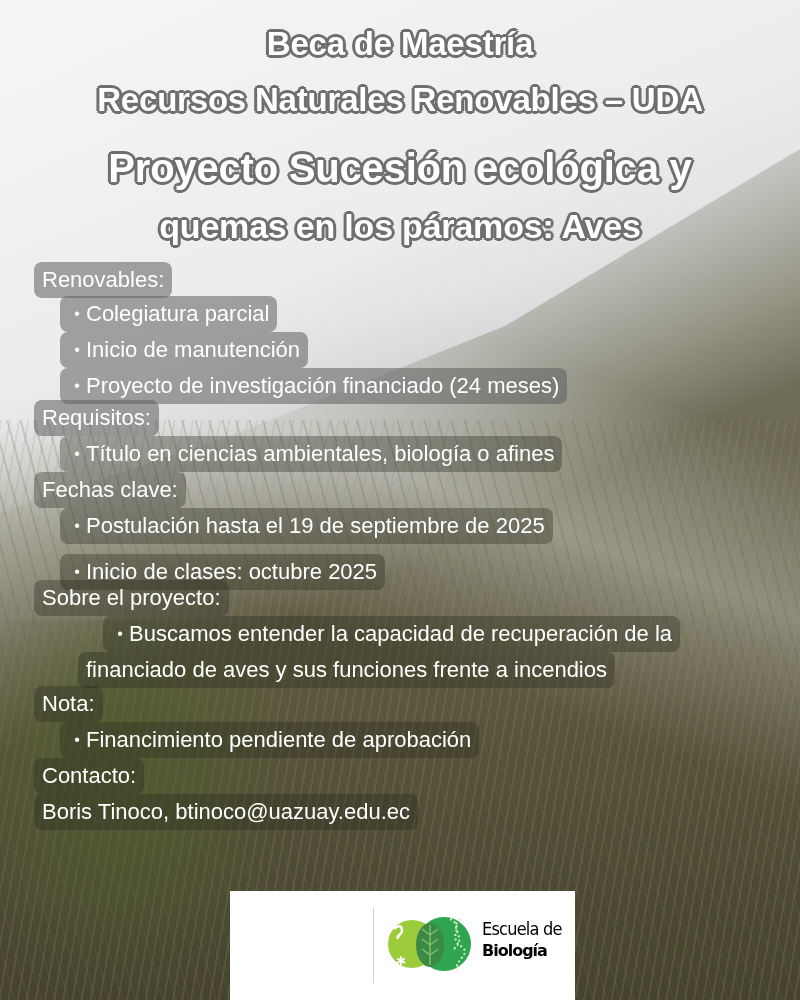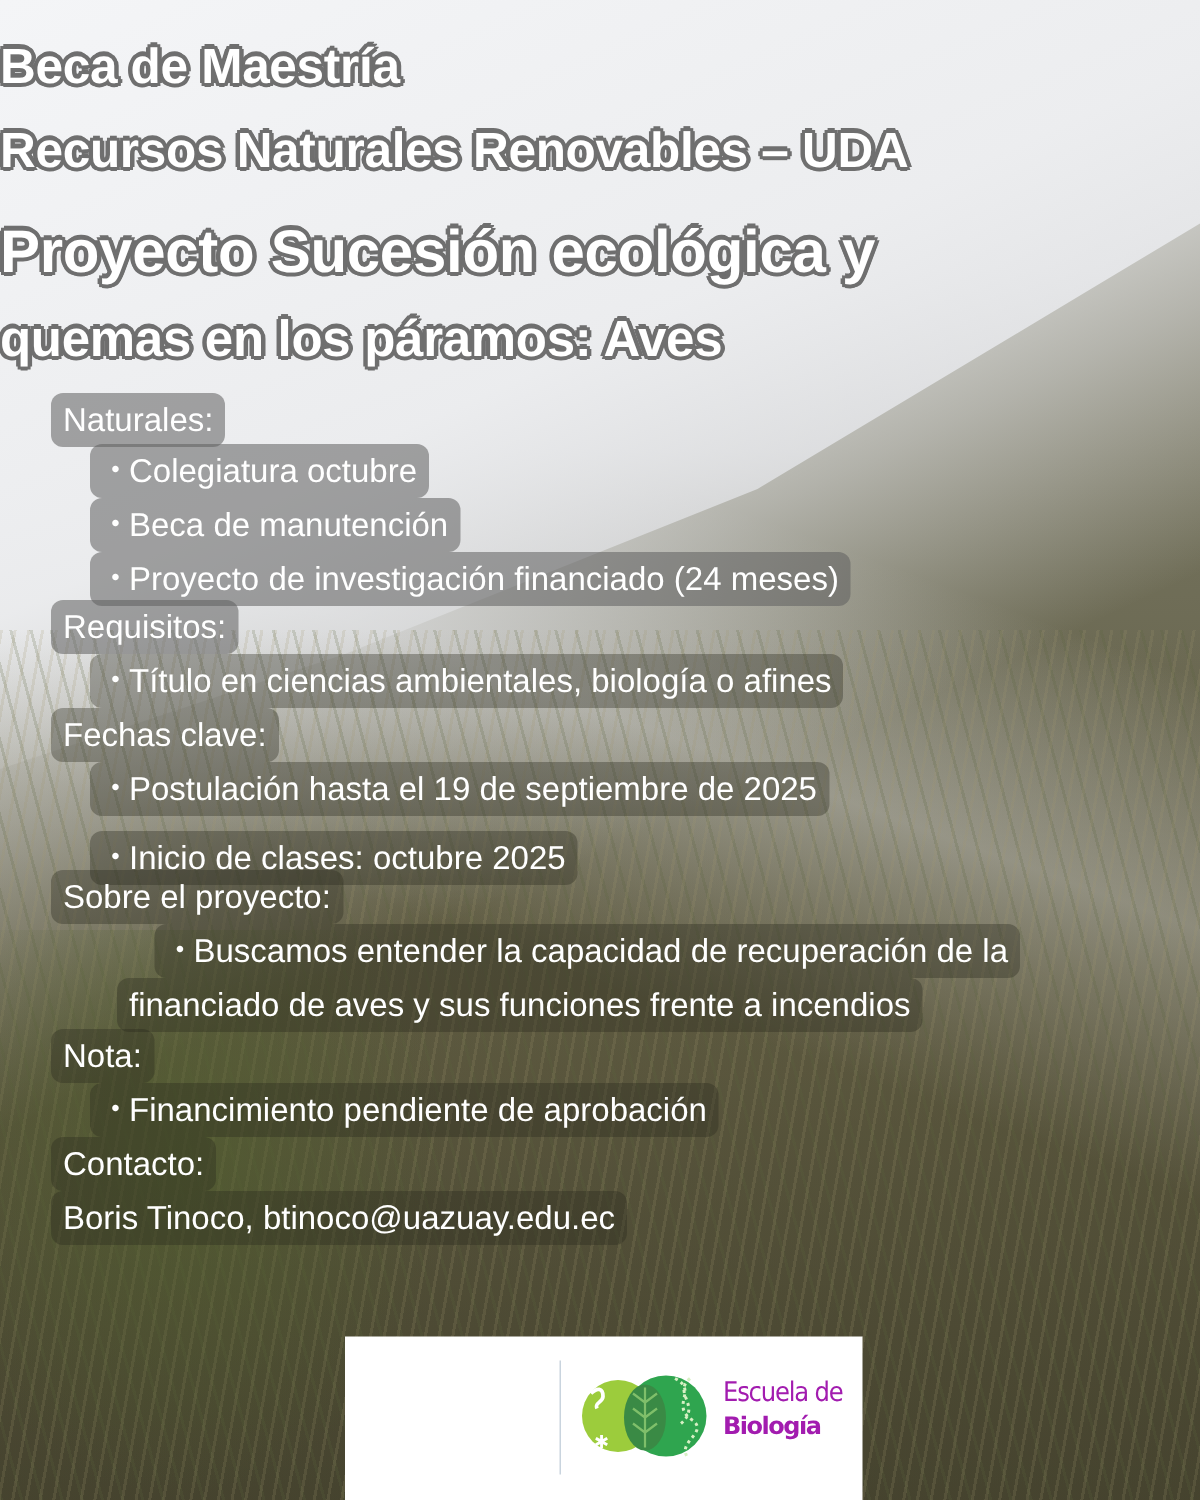--- a/index.html
+++ b/index.html
@@ -37,21 +37,21 @@
         repeating-linear-gradient(75deg, rgba(90,100,60,0.2) 0px, rgba(90,100,60,0.2) 2px, rgba(0,0,0,0) 2px, rgba(0,0,0,0) 13px),
         linear-gradient(180deg, rgba(110,105,75,0) 0%, rgba(90,85,55,0.4) 40%, rgba(60,58,38,0.6) 100%);
     }
     .bg .shrub-left {
       position: absolute; left: 0; top: 620px; width: 300px; height: 380px;
       background: radial-gradient(ellipse at 40% 40%, rgba(80,95,45,0.65), rgba(60,70,35,0) 70%);
     }
 
     
     .title {
-      position: absolute; left: 0; width: 800px; 
+      position: absolute; left: 0; width: 800px; text-align: center;
       color: #ffffff; font-weight: bold; font-size: 33px; line-height: 40px;
       -webkit-text-stroke: 0;
       text-shadow:
         -2px -2px 0 #6f6f6f, 2px -2px 0 #6f6f6f, -2px 2px 0 #6f6f6f, 2px 2px 0 #6f6f6f,
         0 -3px 0 #6f6f6f, 0 3px 0 #6f6f6f, -3px 0 0 #6f6f6f, 3px 0 0 #6f6f6f;
       letter-spacing: -0.2px;
     }
     .title.t1 { top: 24px; }
     .title.t2 { top: 80px; }
     .title.t3 { top: 148px; font-size: 40px; }
@@ -88,21 +88,21 @@
       margin: 0 auto; display: flex; align-items: center; justify-content: center;
     }
     .uda-name {
       color: #1e64ad; font-weight: bold; font-size: 14px; line-height: 15px; margin-top: 8px;
       font-family: "DejaVu Sans", sans-serif; letter-spacing: -0.3px;
     }
     .divider {
       position: absolute; left: 143px; top: 16px; width: 1px; height: 76px; background: #c9d4de;
     }
     .bio-mark { position: absolute; left: 158px; top: 22px; width: 90px; height: 62px; }
-    .bio-text { position: absolute; left: 252px; top: 28px; color: #a21caf; }
+    .bio-text { position: absolute; left: 252px; top: 28px; color: #000000; }
     .bio-text .l1 { font-size: 18px; line-height: 20px; font-family: "DejaVu Sans", sans-serif; font-stretch: condensed; letter-spacing: -0.8px; }
     .bio-text .l2 { font-size: 16px; line-height: 24px; font-weight: bold; font-family: "DejaVu Sans", sans-serif; letter-spacing: -1px; }
   </style>
 </head>
 <body>
 
 <div class="bg">
   <div class="hill"></div>
   <div class="hill-mist"></div>
   <div class="fog-left"></div>
@@ -111,27 +111,27 @@
 </div>
 
 <div class="title t1">Beca de Maestría</div>
 <div class="title t2">Recursos Naturales Renovables – UDA</div>
 <div class="title t3">Proyecto Sucesión ecológica y</div>
 <div class="title t4">quemas en los páramos: Aves</div>
 
 <div class="content">
 
   <div class="line heading" style="top:0px;">
-    <span class="hl">Naturales:</span>
+    <span class="hl">Renovables:</span>
   </div>
   <div class="line bullet" style="top:34px;">
-    <span class="hl"><span class="dot">•</span><span>Colegiatura  octubre</span></span>
+    <span class="hl"><span class="dot">•</span><span>Colegiatura  parcial</span></span>
   </div>
   <div class="line bullet" style="top:70px;">
-    <span class="hl"><span class="dot">•</span><span>Beca de manutención</span></span>
+    <span class="hl"><span class="dot">•</span><span>Inicio de manutención</span></span>
   </div>
   <div class="line bullet" style="top:106px;">
     <span class="hl"><span class="dot">•</span><span>Proyecto de investigación financiado (24 meses)</span></span>
   </div>
 
   <div class="line heading" style="top:138px;">
     <span class="hl">Requisitos:</span>
   </div>
   <div class="line bullet" style="top:174px;">
     <span class="hl dark"><span class="dot">•</span><span>Título en ciencias ambientales, biología o afines</span></span>

